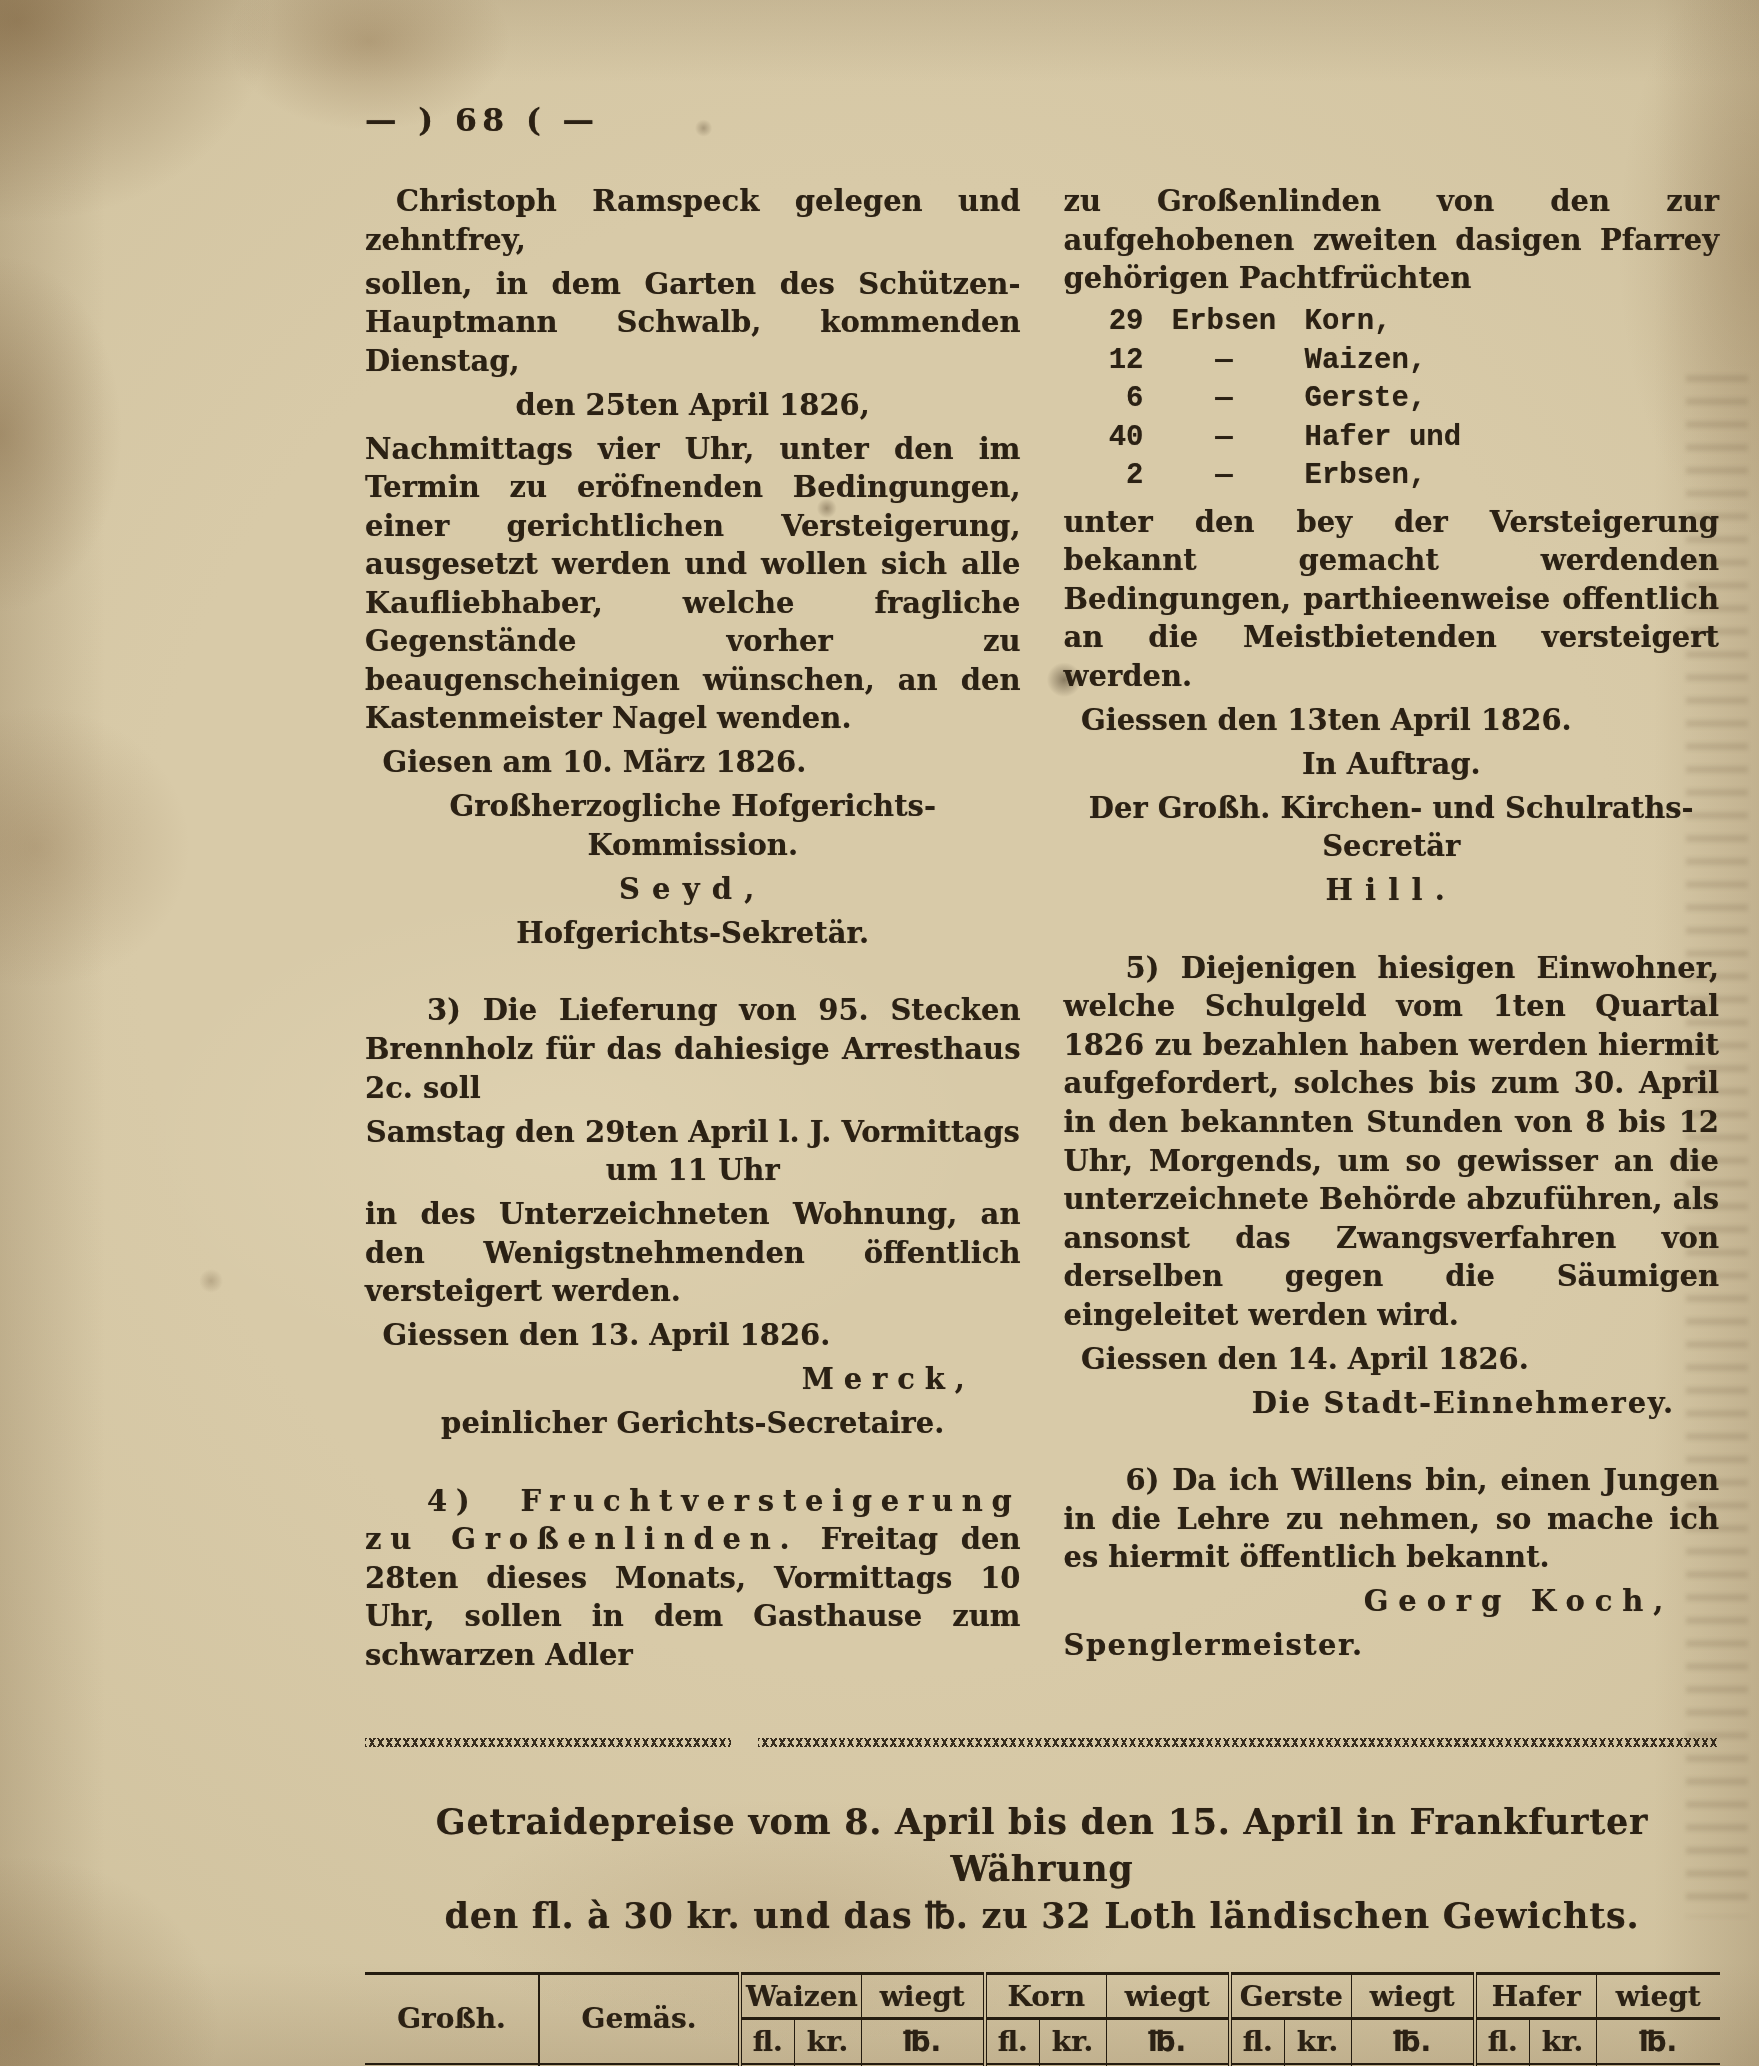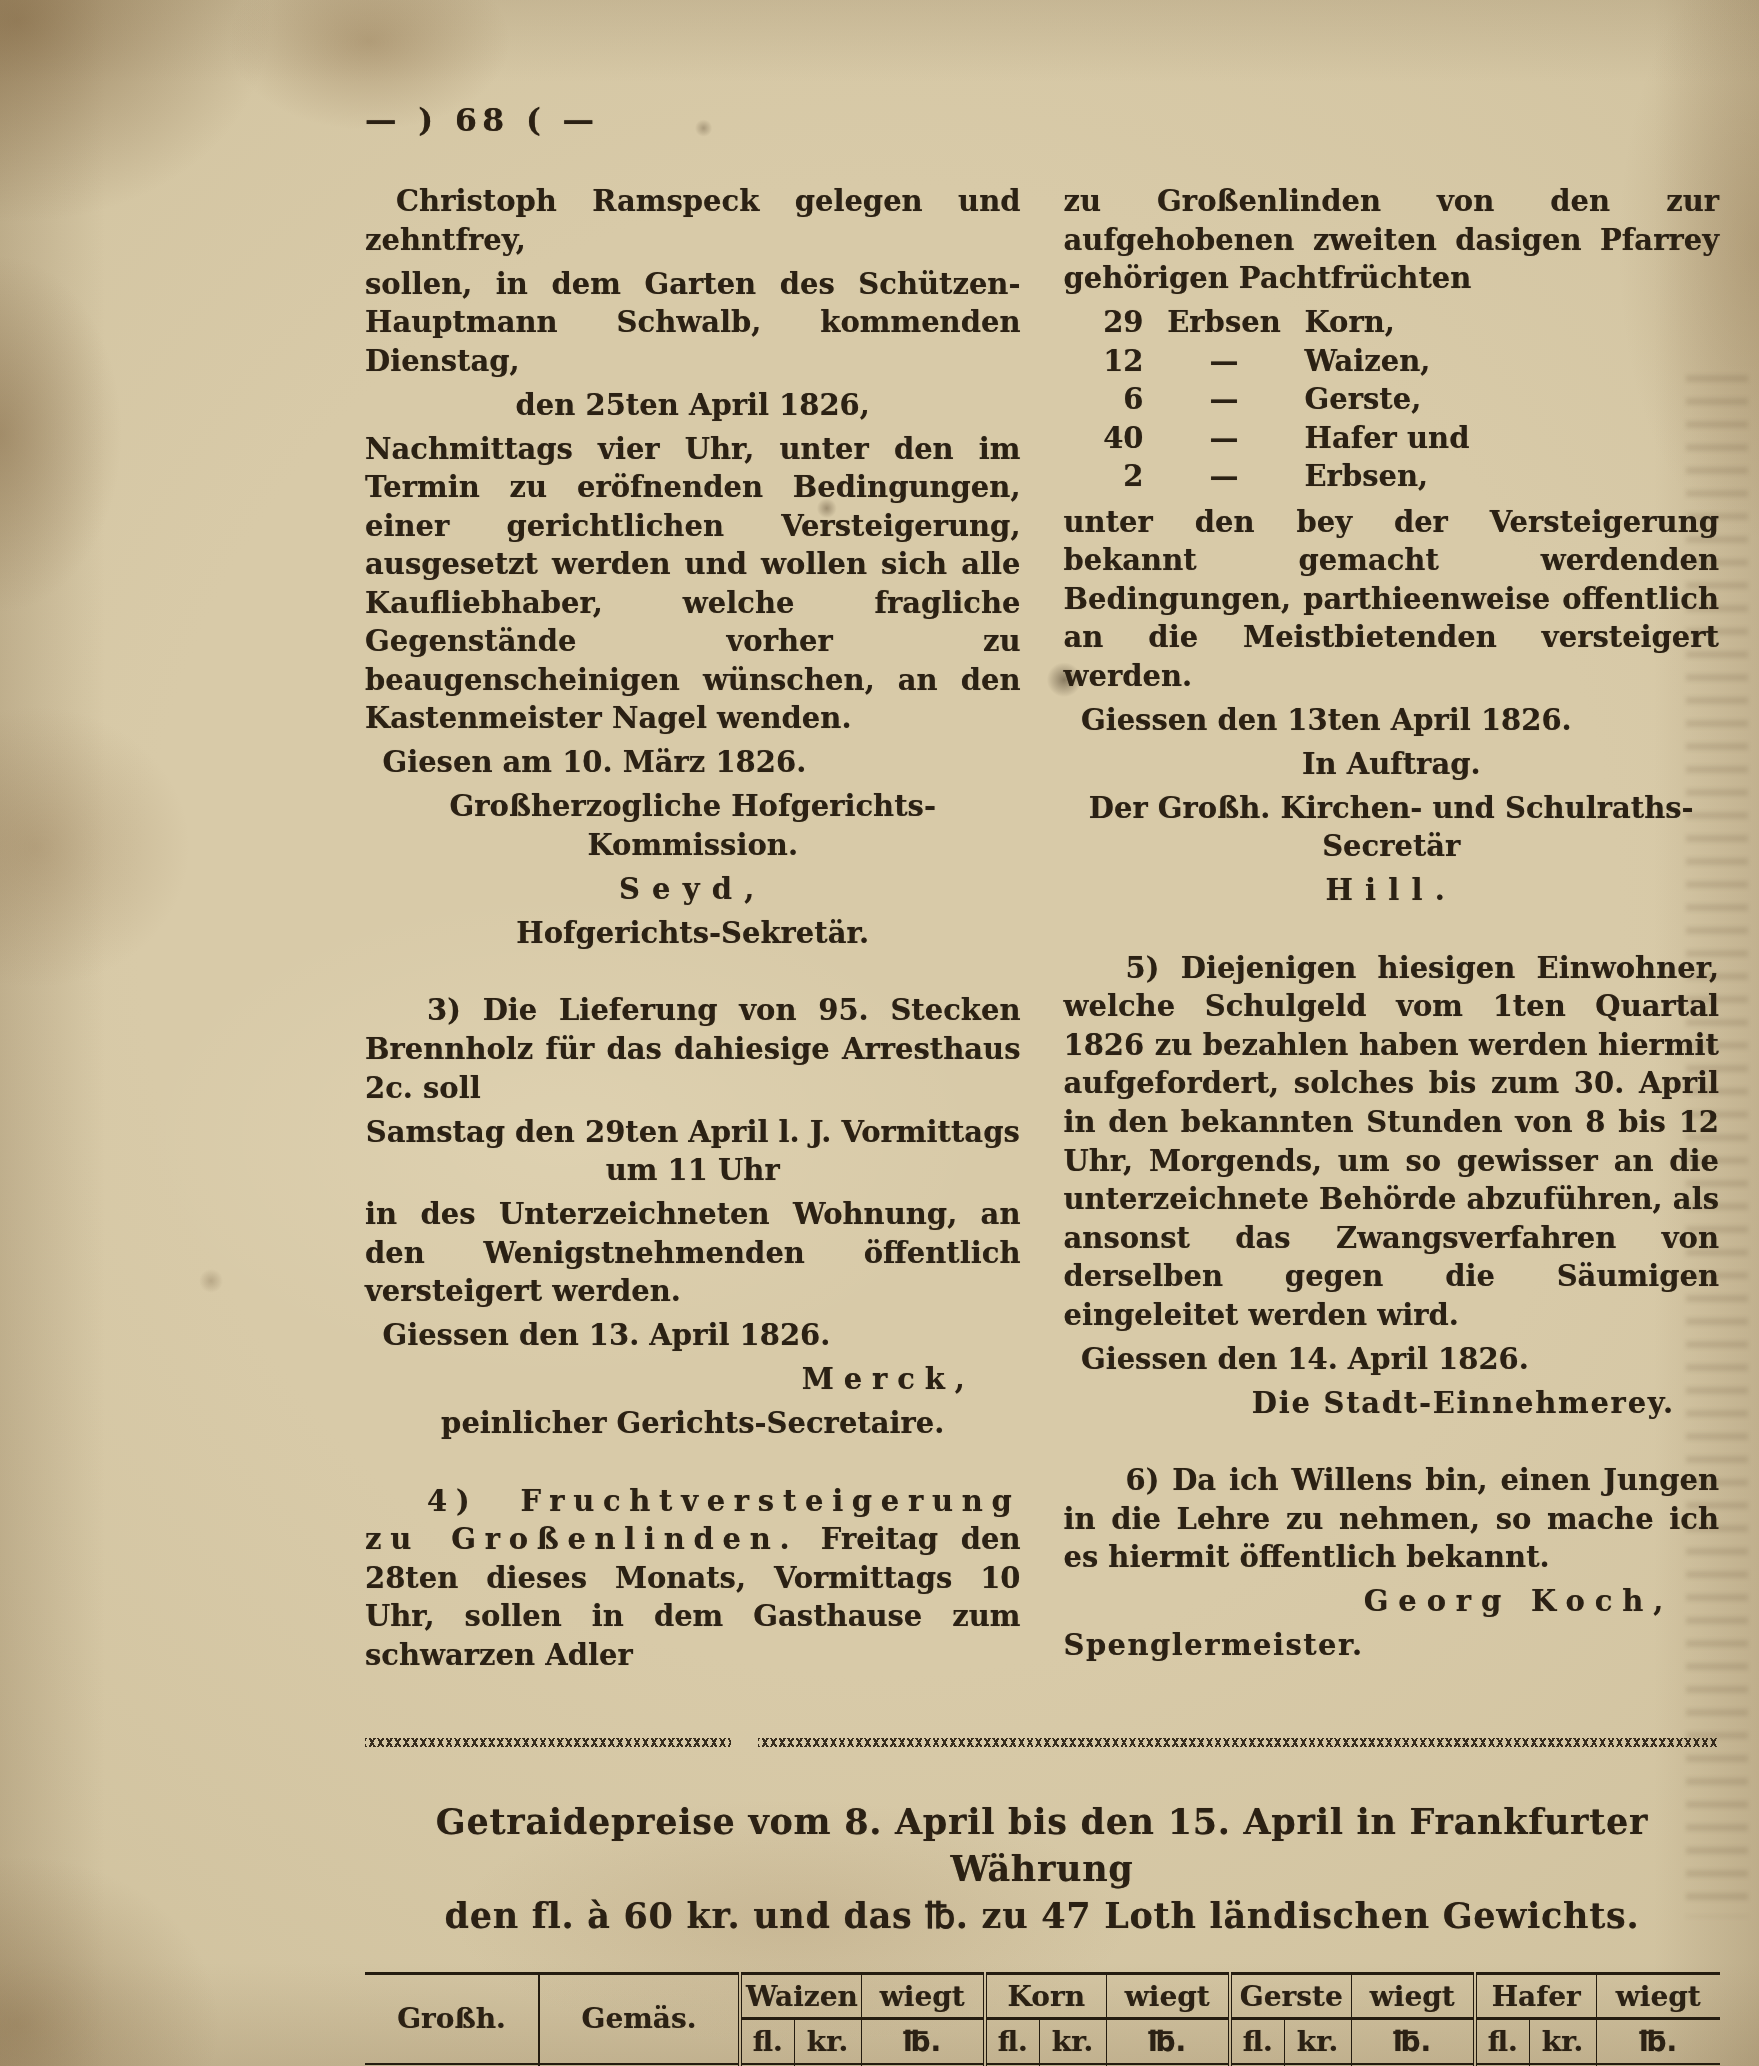--- a/index.html
+++ b/index.html
@@ -55,21 +55,21 @@
   .centered{ text-align:center; text-indent:0; }
   .pd      { text-align:left; padding-left:17.4px; text-indent:0; }
   .gap     { margin-top:39px !important; }
   .sperr   { letter-spacing:.30em; }
   .sig-name{ text-align:center; letter-spacing:.42em; text-indent:0; }
   .sig-right   { text-align:right; padding-right:7%;  letter-spacing:.34em; text-indent:0; }
   .sig-right2  { text-align:left; padding-right:12%; text-indent:0; letter-spacing:.05em; }
   .sig-midright{ text-align:center; padding-left:22%; text-indent:0; letter-spacing:.06em; }
 
   .fruit-list { margin:4px 0 6.7px; }
-  .fruit-row  { display:flex; }
+  .fruit-row  { display:flex;font-family:Liberation Mono, monospace; }
   .fq { width:80px; text-align:right; }
   .fu { width:161px; text-align:center; }
   .fn { flex:1; text-align:left; }
 
   .divider-row {
     margin-top:58px; display:flex; justify-content:space-between;
   }
   .zig {
     height:9.4px;
     background:
@@ -188,21 +188,21 @@
       </div>
     </div>
 
     <div class="divider-row">
       <div class="zig seg1"></div>
       <div class="zig seg2"></div>
     </div>
 
     <div class="prices-title">
       <div>Getraidepreise vom 8. April bis den 15. April in Frankfurter Währung</div>
-      <div>den fl. à 60 kr. und das ℔. zu 47 Loth ländischen Gewichts.</div>
+      <div>den fl. à 30 kr. und das ℔. zu 32 Loth ländischen Gewichts.</div>
     </div>
 
     <table class="ptable">
       <colgroup>
         <col style="width:174px">
           <col style="width:201px">
         <col style="width:54px">
           <col style="width:67px">
           <col style="width:124px">
         <col style="width:54px">

